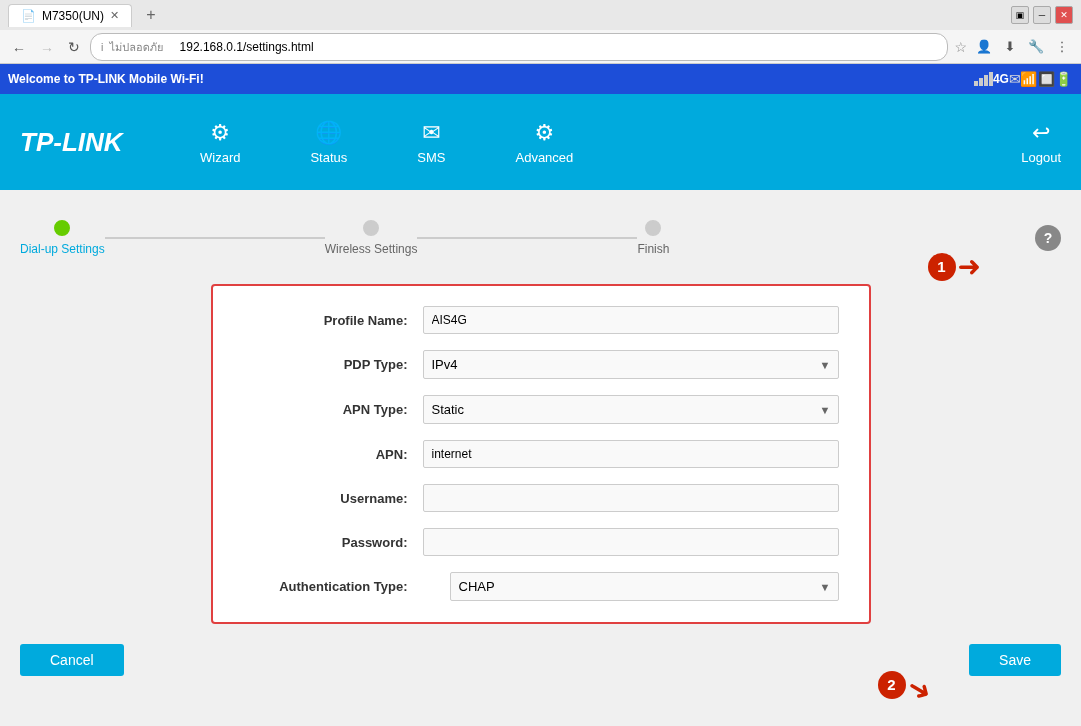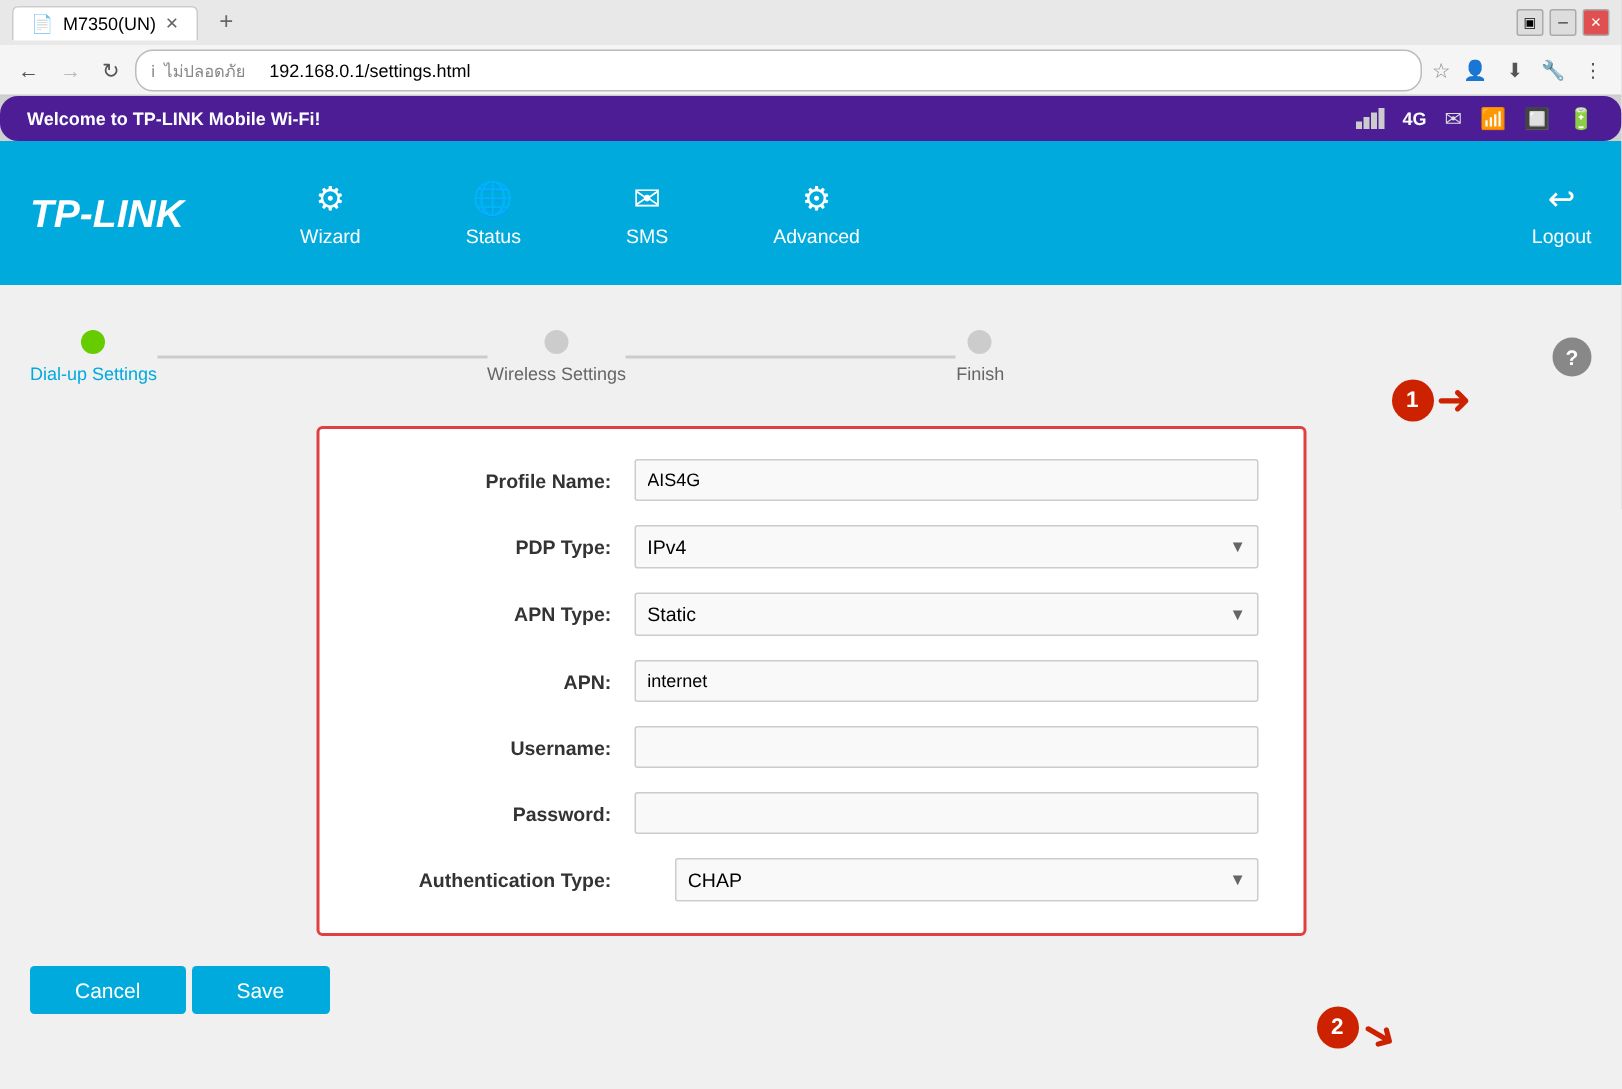--- a/index.html
+++ b/index.html
@@ -14,23 +14,23 @@
     .address-bar { display: flex; align-items: center; padding: 4px 8px; gap: 6px; height: 34px; background: #f5f5f5; border-bottom: 1px solid #ccc; }
     .nav-btn { background: none; border: none; cursor: pointer; font-size: 14px; color: #555; padding: 2px 4px; }
     .nav-btn:disabled { color: #bbb; }
     .address-input { flex: 1; border: 1px solid #bbb; border-radius: 12px; padding: 3px 10px; font-size: 12px; background: white; }
     .addr-icon { font-size: 11px; color: #888; }
     .star-icon { color: #888; font-size: 14px; }
     .browser-icons { display: flex; gap: 4px; align-items: center; }
     .browser-icon { width: 22px; height: 22px; display: flex; align-items: center; justify-content: center; font-size: 13px; color: #555; cursor: pointer; }
 
     
-    .system-bar { background: #4c1d95; color: #ccc; display: flex; align-items: center; justify-content: space-between; padding: 4px 18px; height: 30px; font-size: 12px; border-radius: 12px; }
+    .system-bar { background: #1d4ed8; color: #ccc; display: flex; align-items: center; justify-content: space-between; padding: 4px 8px; height: 30px; font-size: 12px; }
     .sys-welcome { color: #fff; font-weight: bold; }
-    .sys-icons { display: flex; align-items: center; gap: 12px; }
+    .sys-icons { display: flex; align-items: center; }
     .sys-icon { font-size: 14px; color: #ddd; }
     .signal-bars { display: flex; gap: 1px; align-items: flex-end; }
     .bar { background: #ccc; width: 4px; }
 
     
     .nav-bar { background: #00aadd; display: flex; align-items: center; padding: 0 20px; height: 96px; }
     .logo { color: white; font-size: 26px; font-weight: bold; font-style: italic; margin-right: 40px; min-width: 120px; }
     .logo span { color: #fff; }
     .nav-items { display: flex; flex: 1; justify-content: flex-start; gap: 30px; }
     .nav-item { display: flex; flex-direction: column; align-items: center; color: white; cursor: pointer; padding: 8px 20px; gap: 4px; font-size: 13px; text-decoration: none; }
@@ -54,21 +54,21 @@
     .form-container { background: white; border: 2px solid #e04040; border-radius: 4px; padding: 20px 30px; max-width: 660px; margin: 0 auto; }
     .form-row { display: flex; align-items: center; margin-bottom: 16px; }
     .form-label { width: 180px; font-weight: bold; font-size: 13px; color: #333; text-align: right; padding-right: 15px; flex-shrink: 0; }
     .form-input { flex: 1; border: 1px solid #ccc; padding: 6px 8px; font-size: 12px; border-radius: 2px; background: #f9f9f9; }
     .form-select-wrap { flex: 1; position: relative; }
     .form-select { width: 100%; border: 1px solid #ccc; padding: 6px 30px 6px 8px; font-size: 13px; border-radius: 2px; background: #f9f9f9; appearance: none; cursor: pointer; }
     .select-arrow { position: absolute; right: 8px; top: 50%; transform: translateY(-50%); color: #666; pointer-events: none; font-size: 11px; }
     .annotation-circle { width: 28px; height: 28px; border-radius: 50%; background: #cc2200; color: white; font-weight: bold; font-size: 15px; display: flex; align-items: center; justify-content: center; }
 
     
-    .action-row { display: flex; justify-content: flex-start; gap: 4px; margin-top: 20px; position: relative; }
+    .action-row { display: flex; justify-content: space-between; gap: 4px; margin-top: 20px; position: relative; }
     .btn-cancel { background: #00aadd; color: white; border: none; padding: 8px 30px; font-size: 14px; cursor: pointer; border-radius: 3px; }
     .btn-save { background: #00aadd; color: white; border: none; padding: 8px 30px; font-size: 14px; cursor: pointer; border-radius: 3px; }
   </style>
 </head>
 <body>
 
 <div>
 
   <div class="title-bar">
     <div class="tab">

